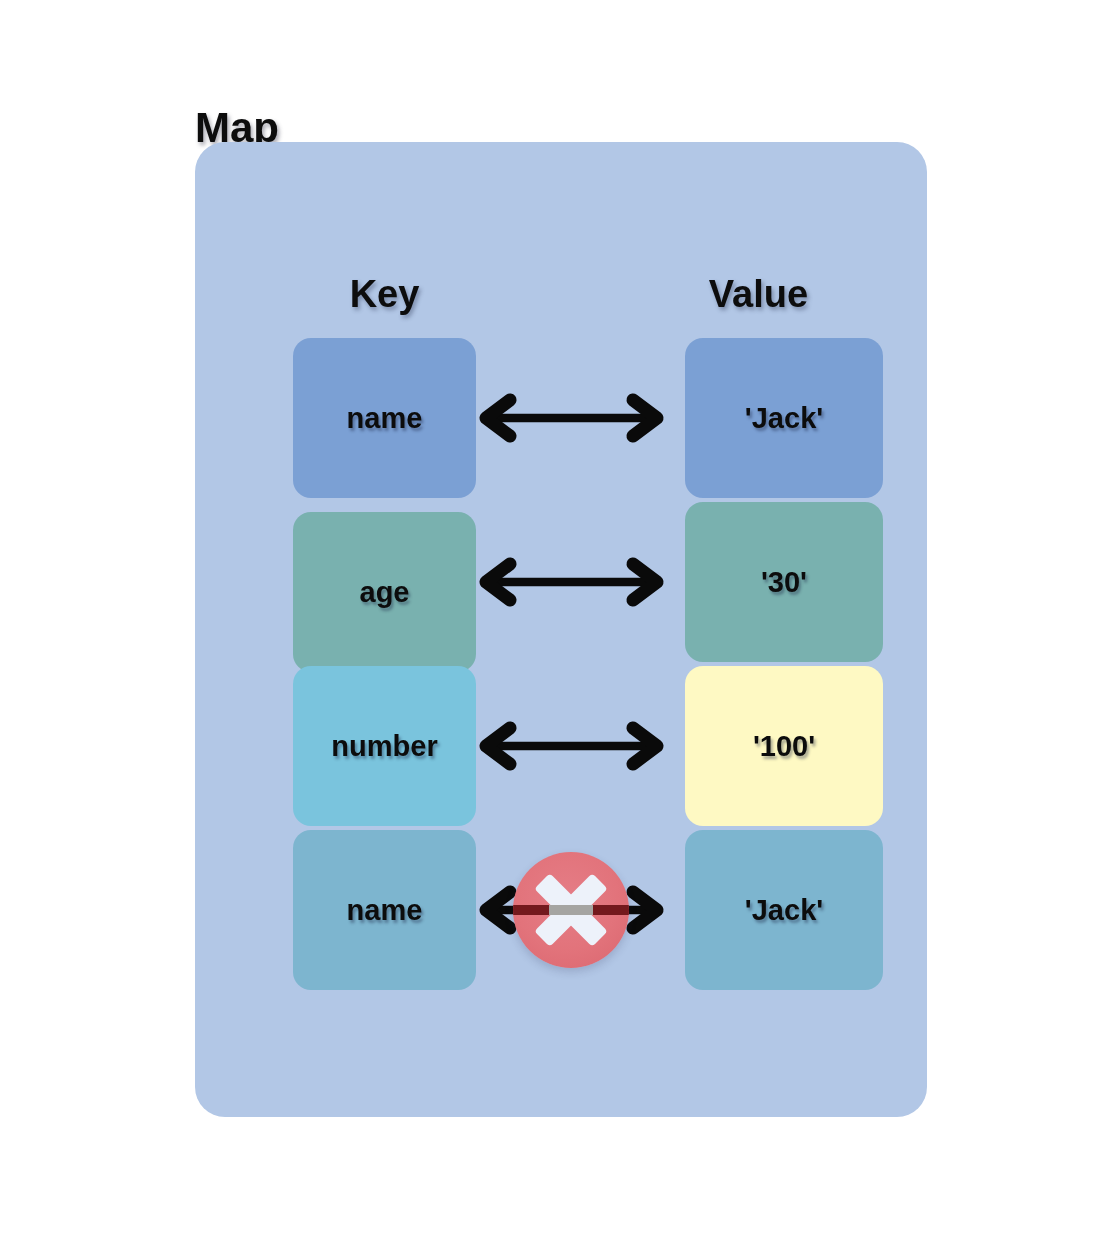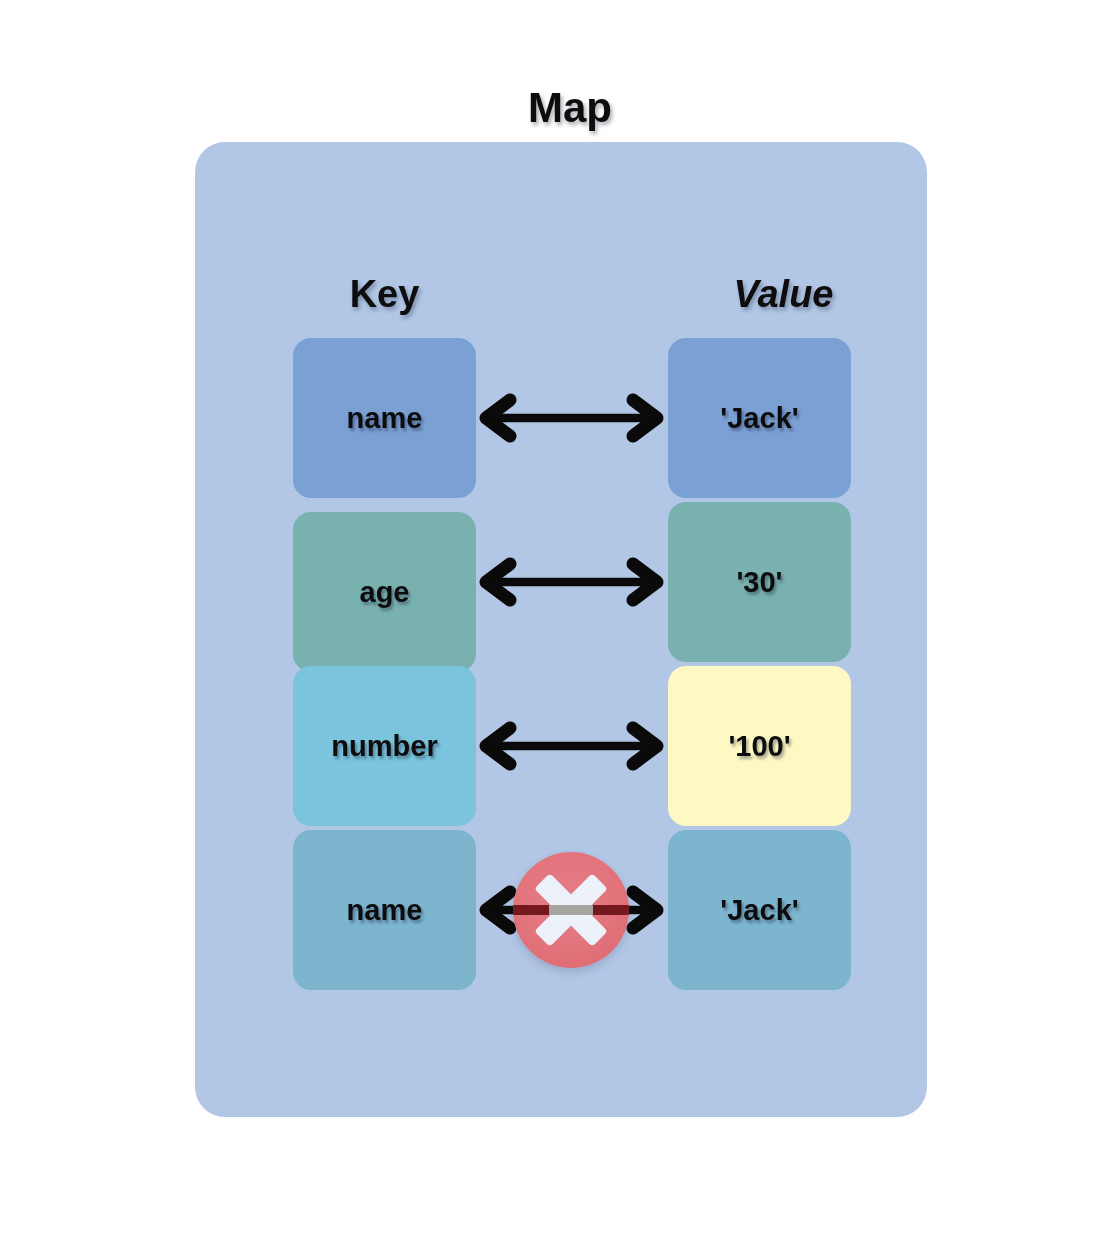--- a/index.html
+++ b/index.html
@@ -10,24 +10,24 @@
   }
   .page {
     position: relative;
     width: 1099px;
     height: 1252px;
     background: #ffffff;
     overflow: hidden;
   }
   .map-title {
     position: absolute;
-    top: 84px;
+    top: 104px;
     left: 195px;
     width: 750px;
-    text-align: center;
+    text-align: left;
     font-size: 42px;
     font-weight: 800;
     color: #0d0d0d;
     text-shadow: 2px 3px 4px rgba(60,60,80,0.45);
     letter-spacing: 0px;
   }
   .map-panel {
     position: absolute;
     left: 195px;
     top: 142px;
@@ -41,21 +41,21 @@
     top: 130px;
     height: 44px;
     line-height: 44px;
     text-align: center;
     font-size: 38px;
     font-weight: 800;
     color: #0d0d0d;
     text-shadow: 2px 3px 4px rgba(40,50,80,0.40);
   }
   .key-header   { left: 98px;  width: 183px; }
-  .value-header { left: 497px; width: 183px; font-style: italic; }
+  .value-header { left: 472px; width: 183px; }
 
   .map-row {
     position: absolute;
     left: 98px;
     width: 557px;
     height: 160px;
   }
   .row-0 { top: 196px; }
   .row-1 { top: 360px; }
   .row-2 { top: 524px; }
@@ -68,21 +68,21 @@
     border-radius: 18px;
     display: flex;
     align-items: center;
     justify-content: center;
     font-size: 29px;
     font-weight: 800;
     color: #0c0c0c;
     text-shadow: 2px 3px 3px rgba(20,30,60,0.38);
   }
   .key-box   { left: 0;     width: 183px; }
-  .value-box { left: 375px; width: 183px; }
+  .value-box { left: 392px; width: 198px; }
 
   .arrow-wrap {
     position: absolute;
     left: 183px;
     top: 0;
     width: 191px;
     height: 160px;
     display: flex;
     align-items: center;
     justify-content: center;

